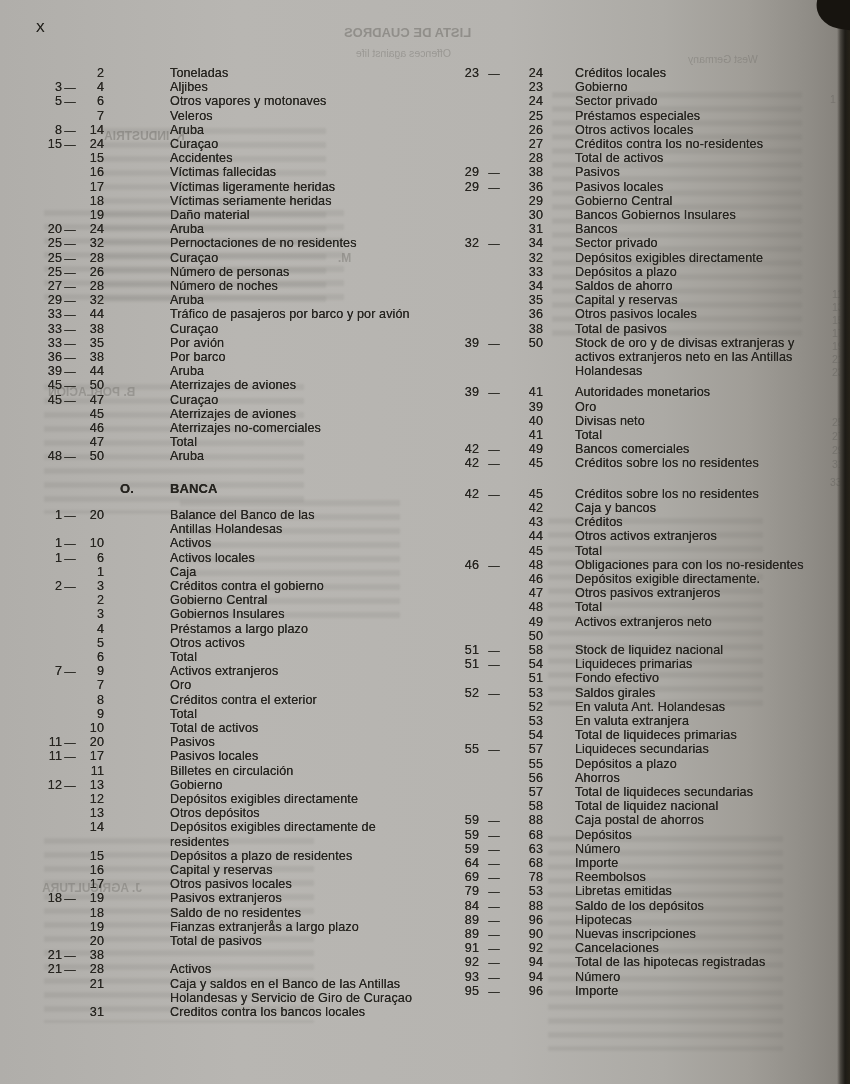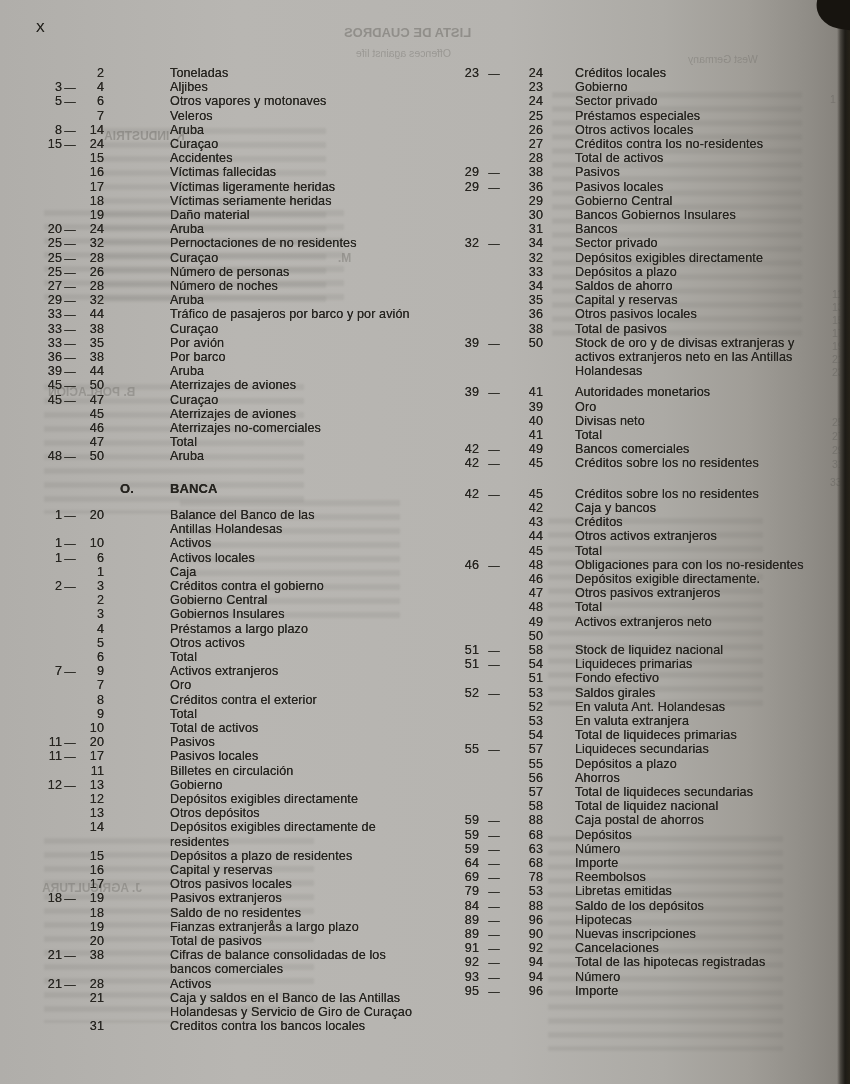--- a/index.html
+++ b/index.html
@@ -438,22 +438,20 @@
       <div class="entry">
         <span class="num a"></span>
         <span class="dash"></span>
         <span class="num b">20</span>
         <span class="label">Total de pasivos</span>
       </div>
       <div class="entry">
         <span class="num a">21</span>
         <span class="dash">—</span>
         <span class="num b">38</span>
-        <span class="label">Cifras de balance consolidadas de los
-bancos comerciales</span>
       </div>
       <div class="entry">
         <span class="num a">21</span>
         <span class="dash">—</span>
         <span class="num b">28</span>
         <span class="label">Activos</span>
       </div>
       <div class="entry">
         <span class="num a"></span>
         <span class="dash"></span>

